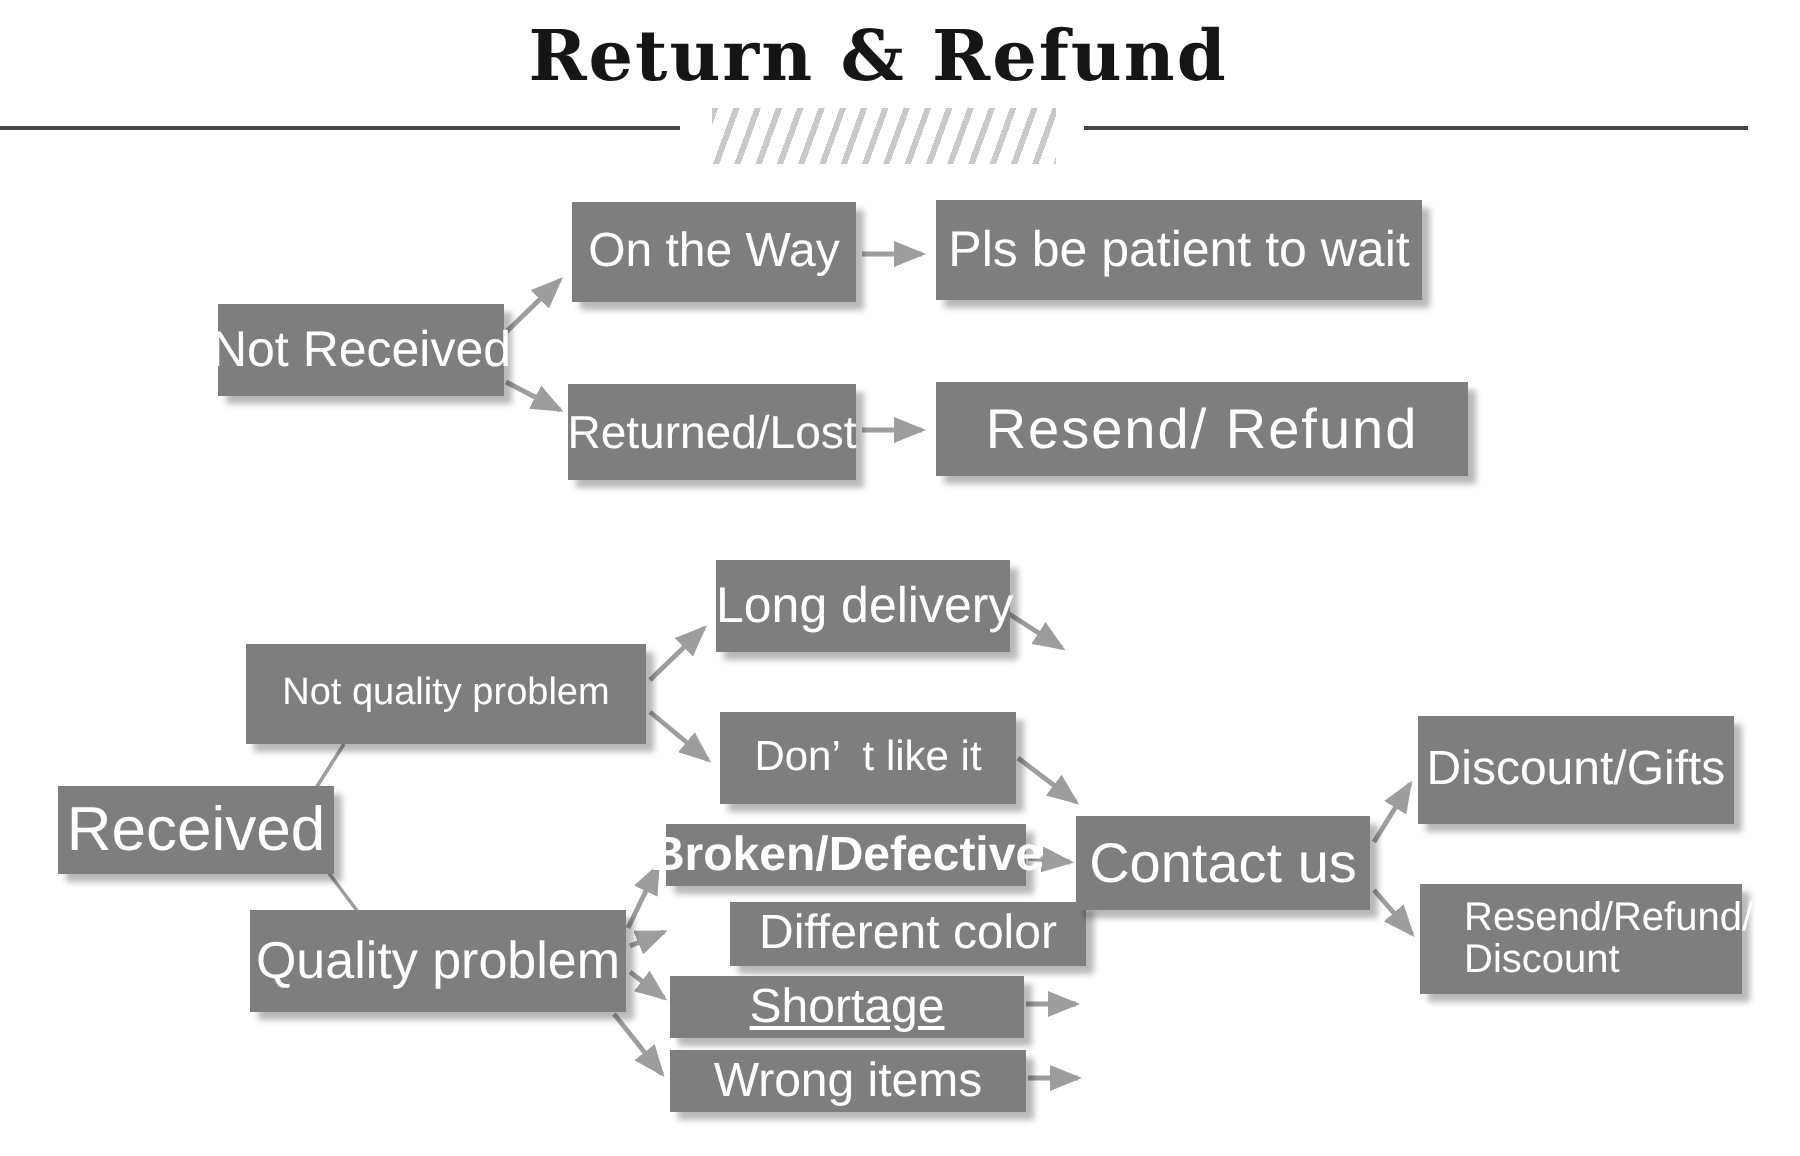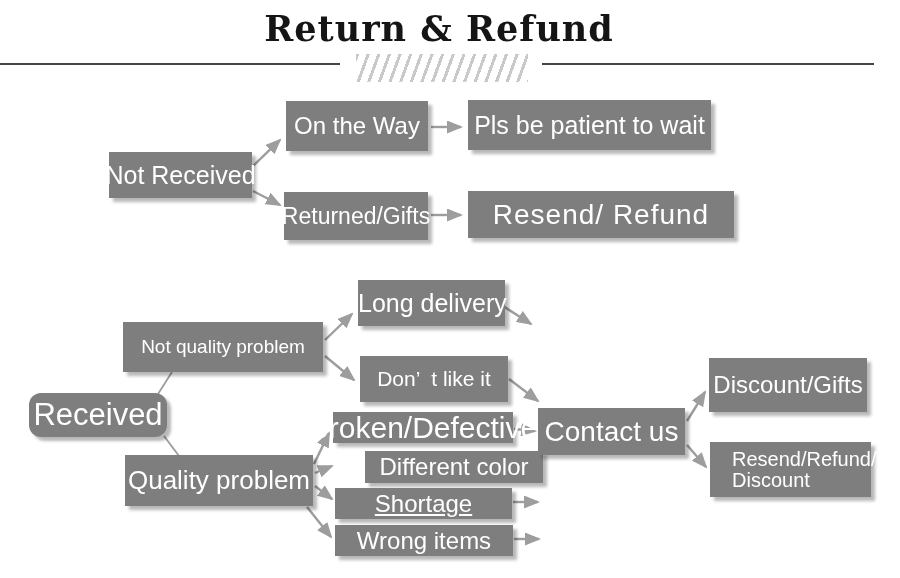--- a/index.html
+++ b/index.html
@@ -34,26 +34,26 @@
     position:absolute;background:var(--box);color:var(--box_text);
     display:flex;align-items:center;justify-content:center;
     box-shadow:4px 4px 3px rgba(0,0,0,0.28);
     white-space:pre;line-height:1.05;
   }
   #n-not-received   {left:109px;top:152px;width:143px;height:46px;font-size:25px;}
   #n-on-the-way     {left:286px;top:101px;width:142px;height:50px;font-size:24px;}
   #n-returned-lost  {left:284px;top:192px;width:144px;height:48px;font-size:23px;}
   #n-pls-wait       {left:468px;top:100px;width:243px;height:50px;font-size:25px;}
   #n-resend-refund  {left:468px;top:191px;width:266px;height:47px;font-size:28px;letter-spacing:1px;}
-  #n-received       {left:29px; top:393px;width:138px;height:44px;font-size:31px;border-radius:12px;}
+  #n-received       {left:29px; top:393px;width:138px;height:44px;font-size:31px;}
   #n-not-quality    {left:123px;top:322px;width:200px;height:50px;font-size:19px;}
   #n-long-delivery  {left:358px;top:280px;width:147px;height:46px;font-size:25px;justify-content:flex-start;}
   #n-dont-like      {left:360px;top:356px;width:148px;height:46px;font-size:21px;}
   #n-quality        {left:125px;top:455px;width:188px;height:51px;font-size:26px;}
-  #n-broken         {left:333px;top:412px;width:180px;height:31px;font-size:30px;}
+  #n-broken         {left:333px;top:412px;width:180px;height:31px;font-size:24px;font-weight:bold;}
   #n-different      {left:335px;top:451px;width:178px;height:32px;font-size:24px;margin-left:30px;}
   #n-shortage       {left:335px;top:488px;width:177px;height:31px;font-size:24px;text-decoration:underline;}
   #n-wrong          {left:335px;top:525px;width:178px;height:31px;font-size:24px;}
   #n-contact        {left:538px;top:408px;width:147px;height:47px;font-size:28px;}
   #n-discount-gifts {left:709px;top:358px;width:158px;height:54px;font-size:24px;}
   #n-rrd            {left:710px;top:442px;width:161px;height:55px;font-size:20px;
                      flex-direction:column;align-items:flex-start;justify-content:center;
                      padding-left:22px;box-sizing:border-box;}
 
   
@@ -101,21 +101,21 @@
     <line class="edge" x1="514" y1="466" x2="536" y2="466" marker-end="url(#ah)"></line>
     <line class="edge" x1="513" y1="502" x2="538" y2="502" marker-end="url(#ah)"></line>
     <line class="edge" x1="514" y1="539" x2="539" y2="539" marker-end="url(#ah)"></line>
 
     <line class="edge" x1="687" y1="421" x2="705" y2="392" marker-end="url(#ah)"></line>
     <line class="edge" x1="687" y1="445" x2="706" y2="467" marker-end="url(#ah)"></line>
   </svg>
 
   <div class="node" id="n-not-received">Not Received</div>
   <div class="node" id="n-on-the-way">On the Way</div>
-  <div class="node" id="n-returned-lost">Returned/Gifts</div>
+  <div class="node" id="n-returned-lost">Returned/Lost</div>
   <div class="node" id="n-pls-wait">Pls be patient to wait</div>
   <div class="node" id="n-resend-refund">Resend/ Refund</div>
   <div class="node" id="n-received">Received</div>
   <div class="node" id="n-not-quality">Not quality problem</div>
   <div class="node" id="n-long-delivery">Long delivery</div>
   <div class="node" id="n-dont-like">Don’  t like it</div>
   <div class="node" id="n-quality">Quality problem</div>
   <div class="node" id="n-broken">Broken/Defective</div>
   <div class="node" id="n-different">Different color</div>
   <div class="node" id="n-shortage">Shortage</div>

